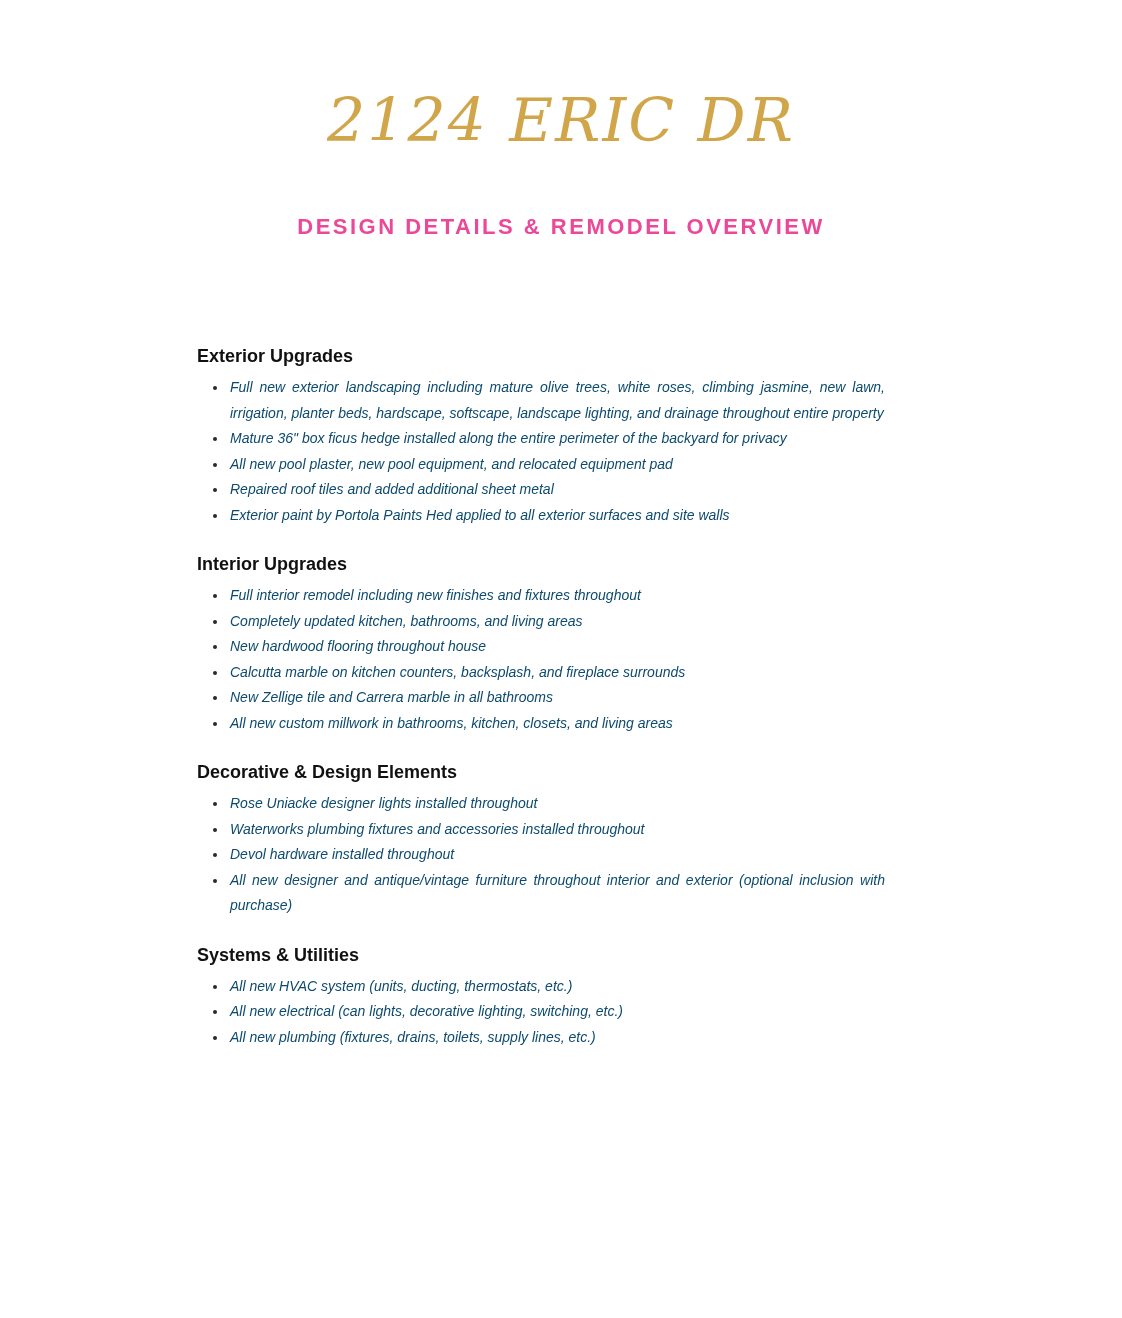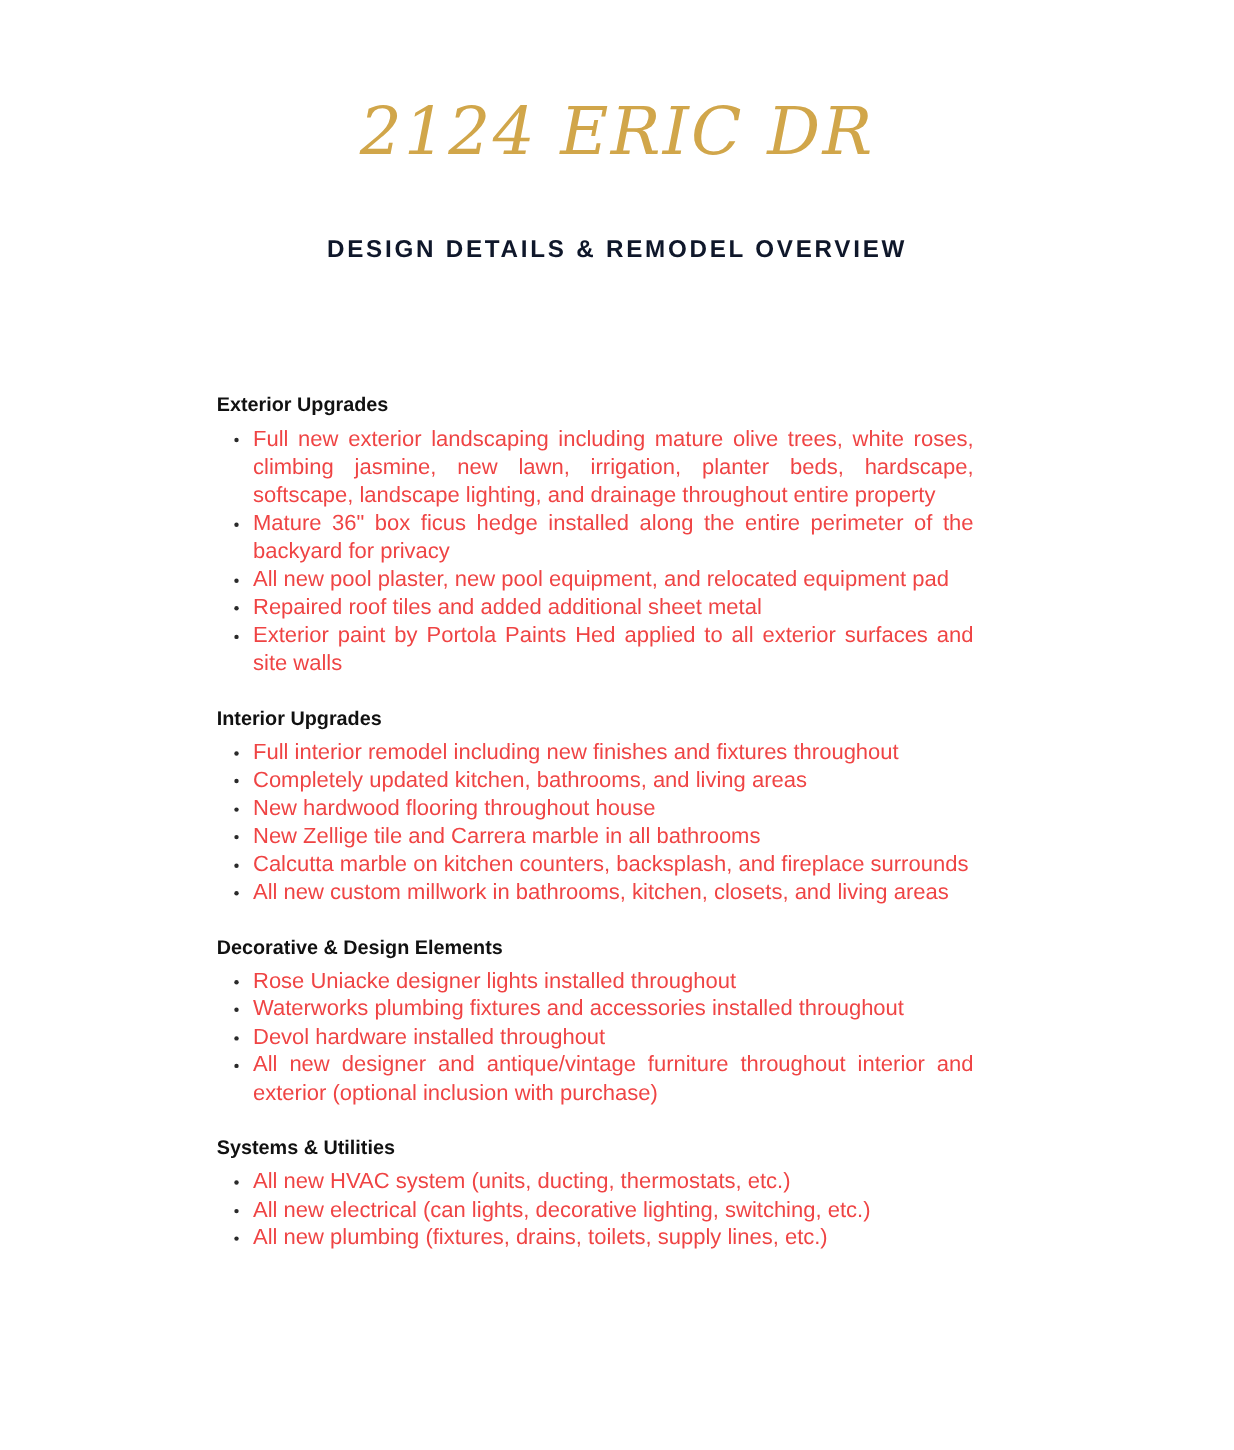--- a/index.html
+++ b/index.html
@@ -31,48 +31,49 @@
     line-height: 1;
     letter-spacing: 0.035em;
     color: #d1a64a;
   }
   .doc-subtitle {
     margin: 66px 0 0 0;
     font-size: 22px;
     line-height: 1;
     font-weight: 700;
     letter-spacing: 2.5px;
-    color: #0f172a;
+    color: #ec4899;
   }
   .doc-body {
     margin: 0 150px 0 110px;
     padding-top: 102px;
   }
   .doc-section + .doc-section {
     margin-top: 24px;
   }
   .section-heading {
-    margin: 16px 0 6px 0;
+    margin: 4px 0 6px 0;
     font-size: 18px;
     line-height: 25px;
     font-weight: 700;
     color: #111111;
   }
   .bullet-list {
     margin: 0;
     padding: 0;
     list-style: none;
   }
   .bullet-item {
     position: relative;
     padding-left: 33px;
-    font-size: 20px;
+    font-size: 14px;
     line-height: 25.5px;
     text-align: justify;
-    color: #ef4444;
+    color: #0c4a6e;
+    font-style: italic;
   }
   .bullet-item::before {
     content: "";
     position: absolute;
     left: 16px;
     top: 11px;
     width: 4px;
     height: 4px;
     border-radius: 50%;
     background: #2a2a2a;
@@ -96,22 +97,22 @@
           <li class="bullet-item">Repaired roof tiles and added additional sheet metal</li>
           <li class="bullet-item">Exterior paint by Portola Paints Hed applied to all exterior surfaces and site walls</li>
         </ul>
       </section>
       <section class="doc-section">
         <h3 class="section-heading">Interior Upgrades</h3>
         <ul class="bullet-list">
           <li class="bullet-item">Full interior remodel including new finishes and fixtures throughout</li>
           <li class="bullet-item">Completely updated kitchen, bathrooms, and living areas</li>
           <li class="bullet-item">New hardwood flooring throughout house</li>
+          <li class="bullet-item">Calcutta marble on kitchen counters, backsplash, and fireplace surrounds</li>
           <li class="bullet-item">New Zellige tile and Carrera marble in all bathrooms</li>
-          <li class="bullet-item">Calcutta marble on kitchen counters, backsplash, and fireplace surrounds</li>
           <li class="bullet-item">All new custom millwork in bathrooms, kitchen, closets, and living areas</li>
         </ul>
       </section>
       <section class="doc-section">
         <h3 class="section-heading">Decorative &amp; Design Elements</h3>
         <ul class="bullet-list">
           <li class="bullet-item">Rose Uniacke designer lights installed throughout</li>
           <li class="bullet-item">Waterworks plumbing fixtures and accessories installed throughout</li>
           <li class="bullet-item">Devol hardware installed throughout</li>
           <li class="bullet-item">All new designer and antique/vintage furniture throughout interior and exterior (optional inclusion with purchase)</li>

